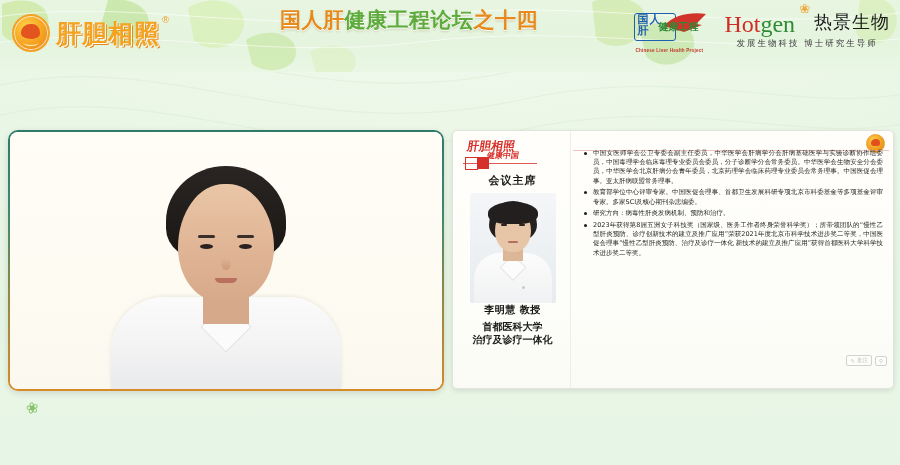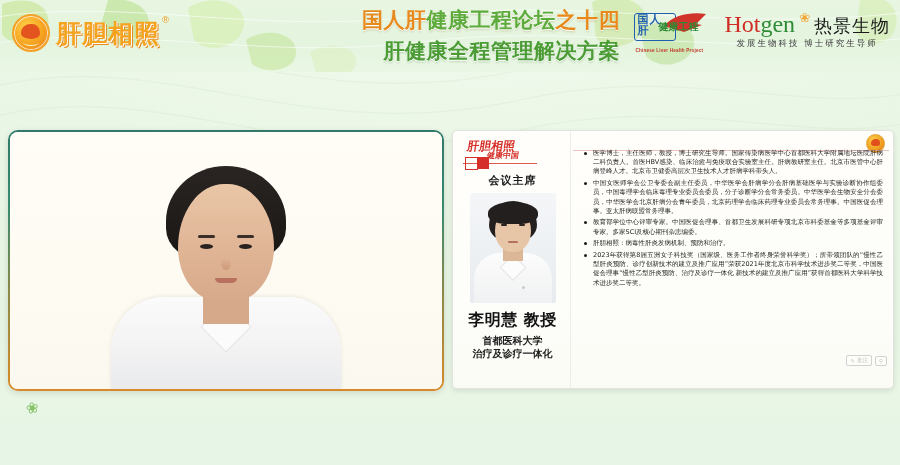--- a/index.html
+++ b/index.html
@@ -51,21 +51,21 @@
     text-shadow:1px 1px 0 #ffffff, 2px 2px 0 #e5881a;
     position:relative;white-space:nowrap;
     font-family:"DejaVu Sans","Liberation Sans",sans-serif;
   }
   .logo-r{
     position:absolute;right:-11px;top:-2px;font-size:9px;font-weight:normal;
     color:#f0a43a;text-shadow:none;
   }
 
   .title-wrap{
-    position:absolute;left:280px;top:6px;width:340px;text-align:right;
+    position:absolute;left:280px;top:6px;width:340px;text-align:left;
   }
   .title-line1{
     font-size:21px;font-weight:bold;letter-spacing:.5px;white-space:nowrap;
     color:#e88a1b;
     text-shadow:0 1px 0 #fff,0 2px 2px rgba(120,80,10,.22);
     font-family:"DejaVu Sans","Liberation Sans",sans-serif;
   }
   .title-line1 .mid{color:#5cab3b;}
   .title-line2{
     margin-top:3px;font-size:21px;font-weight:bold;letter-spacing:.5px;white-space:nowrap;
@@ -91,21 +91,21 @@
   }
   .clhp-green{
     position:absolute;left:26px;top:10px;font-size:10px;font-weight:bold;color:#2f8b36;
     white-space:nowrap;font-family:"DejaVu Sans","Liberation Sans",sans-serif;
   }
   .clhp-en{
     position:absolute;left:3px;bottom:-1px;font-size:4.6px;font-weight:bold;color:#c0392b;
     letter-spacing:.2px;white-space:nowrap;
   }
   .hotgen{position:relative;display:flex;flex-direction:column;align-items:center;}
-  .hotgen-row{display:flex;align-items:flex-end;gap:4px;white-space:nowrap;}
+  .hotgen-row{display:flex;align-items:flex-start;gap:4px;white-space:nowrap;}
   .hotgen-en{
     font-family:"Liberation Serif","DejaVu Serif",serif;font-size:24px;line-height:24px;
   }
   .hotgen-en .c1{color:#cf2d24;}
   .hotgen-en .c2{color:#2f8b36;}
   .hotgen-bf{position:relative;top:-11px;font-size:13px;color:#f0a83a;}
   .hotgen-cn{
     font-size:18px;font-weight:normal;color:#1b1b1b;letter-spacing:1px;line-height:20px;
     font-family:"DejaVu Sans","Liberation Sans",sans-serif;
   }
@@ -256,21 +256,21 @@
   }
   .pt-v{
     position:absolute;left:50%;bottom:26px;transform:translateX(-50%) rotate(45deg);
     width:17px;height:17px;background:#fcfcfc;border:1px solid #e3e4e6;
   }
   .pt-btn{
     position:absolute;left:calc(50% + 9px);bottom:14px;width:3px;height:3px;border-radius:50%;
     background:#c9cbcd;
   }
   .sp-name{
-    margin-top:7px;font-size:16px;font-weight:bold;color:#121212;letter-spacing:.5px;
+    font-size:10px;font-weight:bold;color:#121212;letter-spacing:.5px;
     white-space:nowrap;font-family:"DejaVu Sans","Liberation Sans",sans-serif;
   }
   .sp-org{
     margin-top:3px;font-size:10px;font-weight:bold;color:#1c1c1c;line-height:13px;
     text-align:center;font-family:"DejaVu Sans","Liberation Sans",sans-serif;
   }
   .bio-right{
     flex:1;position:relative;padding:18px 10px 6px 8px;box-sizing:border-box;overflow:hidden;
   }
   .corner-badge{
@@ -359,21 +359,20 @@
       <div class="logo-text">
         <span>肝胆相照</span>
         <span class="logo-r">®</span>
       </div>
     </div>
 
     <div class="title-wrap">
       <div class="title-line1">
         <span>国人肝</span><span class="mid">健康工程论坛</span><span>之十四</span>
       </div>
-      <div class="title-line2">肝健康全程管理解决方案</div>
     </div>
 
     <div class="logo-right">
       <div class="clhp">
         <div class="clhp-box"></div>
         <div class="clhp-cn">
           <div>国人</div>
           <div>肝</div>
         </div>
         <svg class="clhp-arrow" width="46" height="22">
@@ -440,24 +439,23 @@
       <div class="sp-org">
         <div>首都医科大学</div>
         <div>治疗及诊疗一体化</div>
       </div>
     </div>
 
     <div class="bio-right">
       <div class="corner-badge"></div>
       <div class="divider"></div>
       <ul class="bio-list">
-        <li>医学博士，主任医师，教授，博士研究生导师。国家传染病医学中心首都医科大学附属地坛医院肝病二科负责人。首医HBV感染、临床治愈与免疫联合实验室主任。肝病教研室主任。北京市医管中心肝病登峰人才。北京市卫健委高层次卫生技术人才肝病学科带头人。</li>
         <li>中国女医师学会公卫专委会副主任委员，中华医学会肝病学分会肝病基础医学与实验诊断协作组委员，中国毒理学会临床毒理专业委员会委员，分子诊断学分会常务委员。中华医学会生物安全分会委员，中华医学会北京肝病分会青年委员，北京药理学会临床药理专业委员会常务理事。中国医促会理事。亚太肝病联盟常务理事。</li>
         <li>教育部学位中心评审专家。中国医促会理事、首都卫生发展科研专项北京市科委基金等多项基金评审专家。多家SCI及核心期刊杂志编委。</li>
-        <li>肝胆相照：病毒性肝炎发病机制、预防和治疗。</li>
+        <li>研究方向：病毒性肝炎发病机制、预防和治疗。</li>
         <li>2023年获得第8届五洲女子科技奖（国家级、医务工作者终身荣誉科学奖）；所带领团队的“慢性乙型肝炎预防、诊疗创新技术的建立及推广应用”荣获2021年度北京市科学技术进步奖二等奖，中国医促会理事“慢性乙型肝炎预防、治疗及诊疗一体化 新技术的建立及推广应用”获得首都医科大学科学技术进步奖二等奖。</li>
       </ul>
       <div class="watermark">
         <div class="wm-box">
           <span>✎</span>
           <span>批注</span>
         </div>
         <div class="wm-box">
           <span>⚲</span>
         </div>

